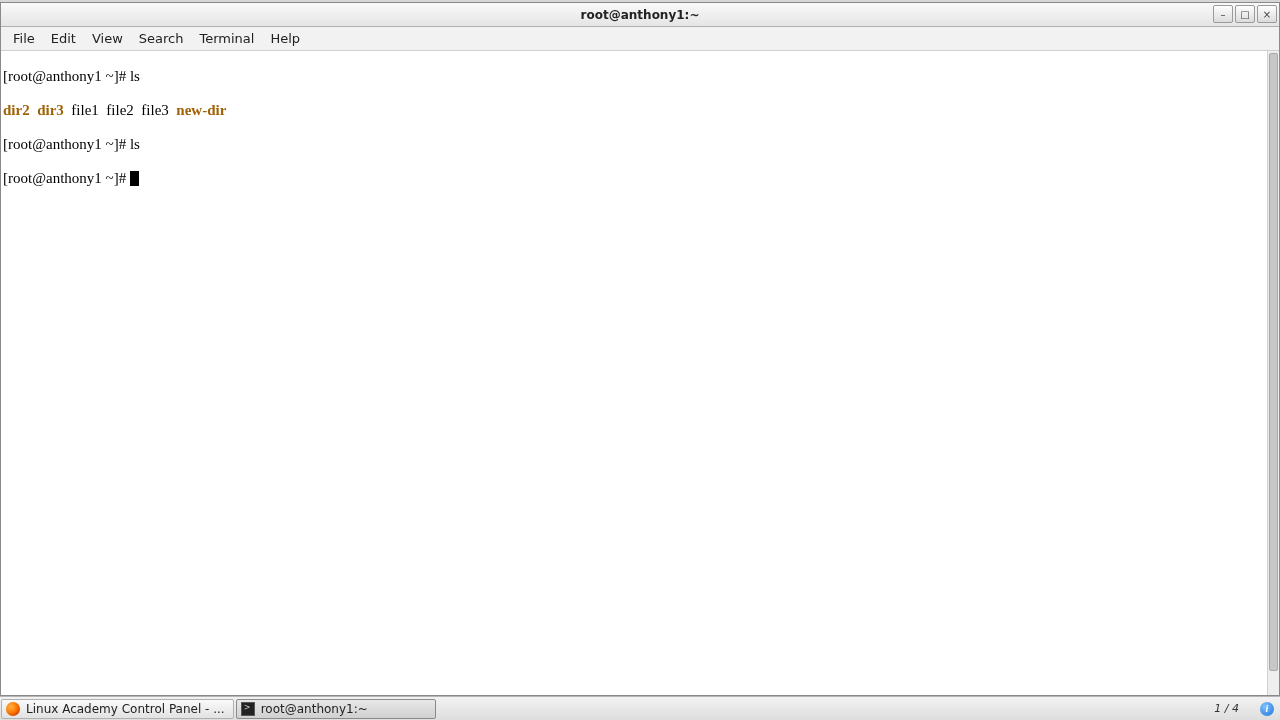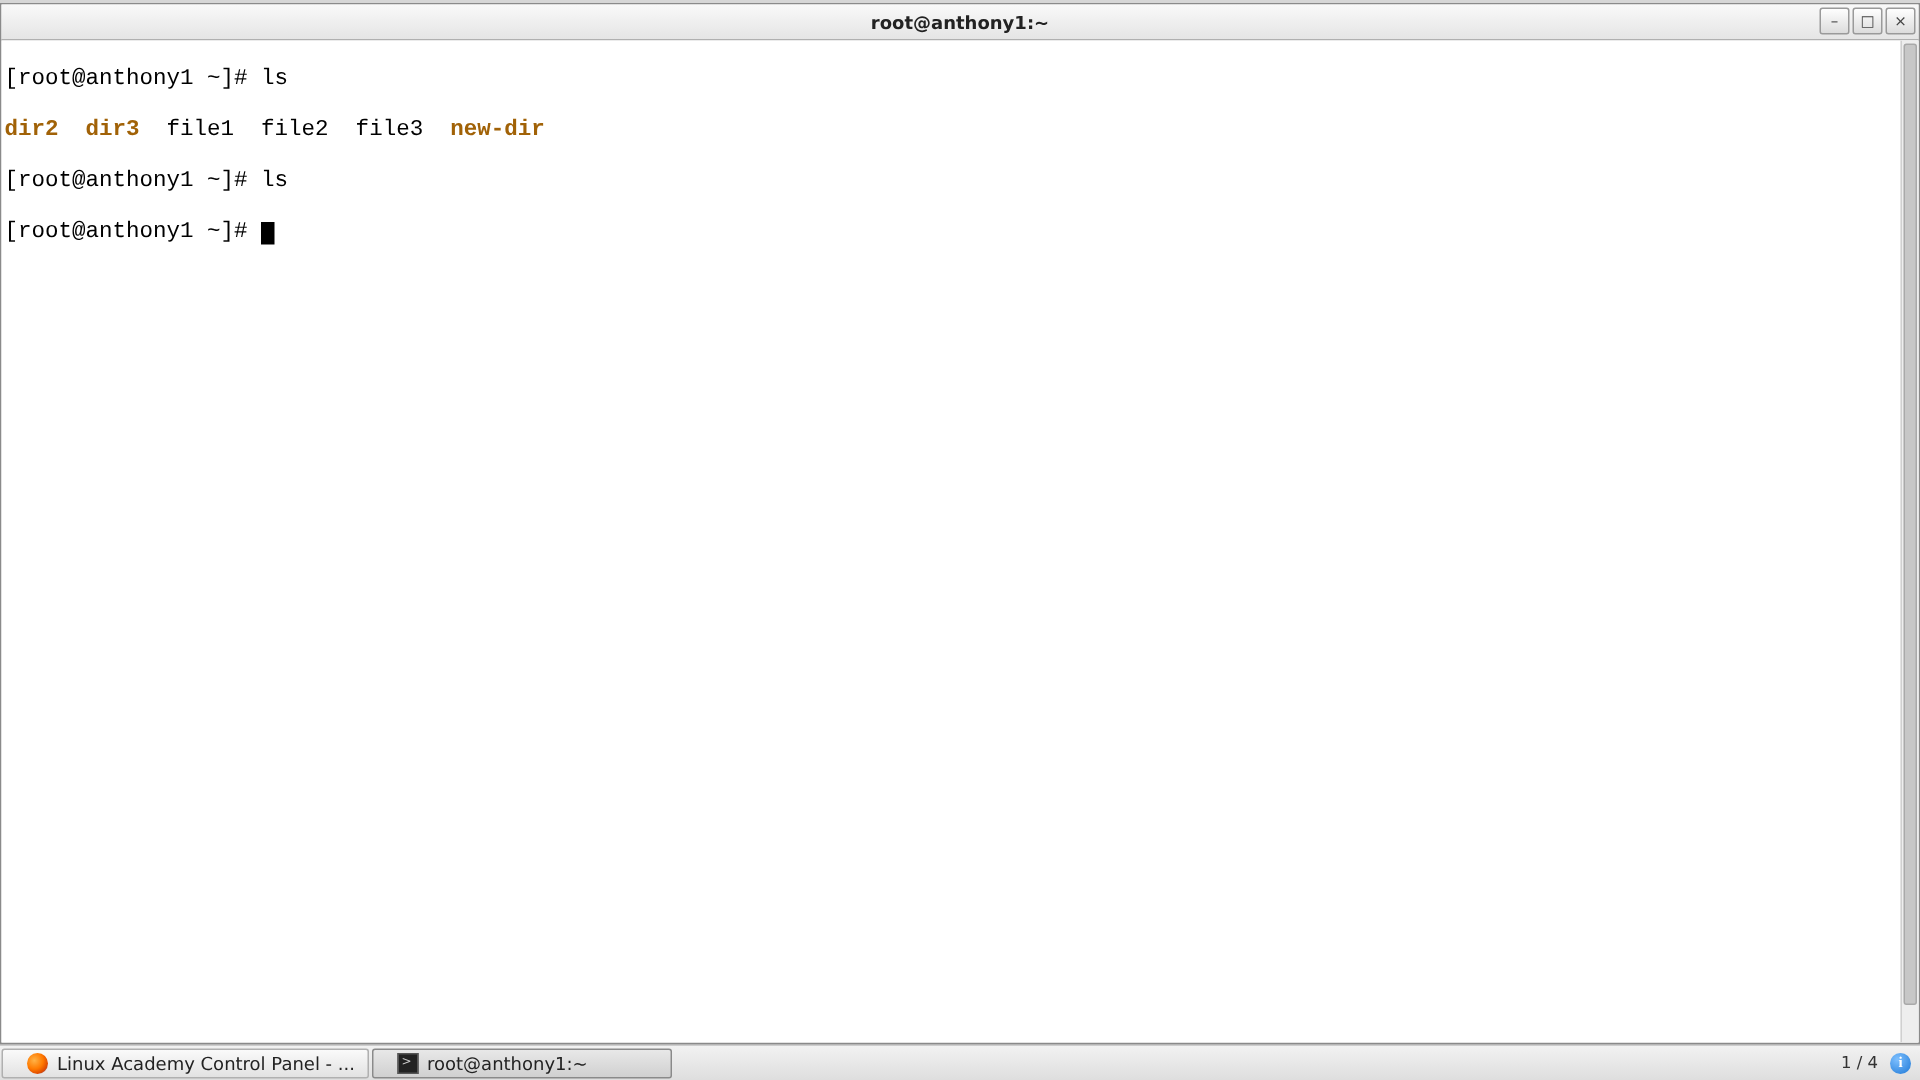--- a/index.html
+++ b/index.html
@@ -49,21 +49,21 @@
     align-items: center;
     padding: 0 4px;
     font-size: 13px;
     color: #222;
   }
   .menubar .item { padding: 2px 8px; cursor: pointer; }
   
   .terminal {
     flex: 1;
     background: #ffffff;
-    font-family: Liberation Mono, monospace;
+    font-family: Liberation Serif, serif;
     font-size: 15px;
     line-height: 17px;
     color: #000;
     padding: 0px 2px;
     white-space: pre;
     overflow: hidden;
     position: relative;
   }
   .terminal .line { white-space: pre; }
   .dir { color: #a16207; font-weight: bold; }
@@ -96,42 +96,43 @@
     background: linear-gradient(to bottom,#f2f2f2,#dedede);
     border-top: 1px solid #b5b5b5;
     display: flex;
     align-items: center;
     font-size: 12px;
     color: #222;
   }
   .taskbar .task {
     height: 20px;
     margin: 0 1px;
-    padding: 0 8px 0 16px;
+    padding: 0 8px 0 4px;
     background: linear-gradient(to bottom,#fafafa,#e2e2e2);
     border: 1px solid #b0b0b0;
     border-radius: 2px;
     display: flex;
     align-items: center;
     gap: 6px;
     min-width: 200px;
     cursor: pointer;
   }
   .taskbar .task.active {
     background: linear-gradient(to bottom,#e8e8e8,#d0d0d0);
     border-color: #8a8a8a;
   }
   .taskbar .tray {
     margin-left: auto;
     display: flex;
     align-items: center;
-    gap: 8px;
+    gap: 21px;
     padding: 0 6px;
     font-size: 11px;
     color: #333;
+    font-style: italic;
   }
   .ff-icon {
     width: 14px; height: 14px; border-radius: 50%;
     background: radial-gradient(circle at 35% 35%, #ffb347 0%, #ff7a00 45%, #e04b00 70%, #3a66d6 100%);
   }
   .term-icon {
     width: 14px; height: 14px;
     background: #222;
     border: 1px solid #555;
     position: relative;
@@ -158,20 +159,28 @@
 
 <div class="window">
   <div class="titlebar">
     <span class="title">root@anthony1:~</span>
     <div class="controls">
       <div class="ctrl">–</div>
       <div class="ctrl">□</div>
       <div class="ctrl">×</div>
     </div>
   </div>
+  <div class="menubar">
+    <div class="item">File</div>
+    <div class="item">Edit</div>
+    <div class="item">View</div>
+    <div class="item">Search</div>
+    <div class="item">Terminal</div>
+    <div class="item">Help</div>
+  </div>
   <div class="terminal">
 <div class="line"><span>[root@anthony1 ~]# </span><span>ls</span></div>
 <div class="line"><span class="dir">dir2</span><span>  </span><span class="dir">dir3</span><span>  </span><span>file1  file2  file3  </span><span class="dir">new-dir</span></div>
 <div class="line"><span>[root@anthony1 ~]# </span><span>ls</span></div>
 <div class="line"><span>[root@anthony1 ~]# </span><span class="cursor"></span></div>
     <div class="scrollbar">
       <div class="thumb"></div>
     </div>
   </div>
 </div>

